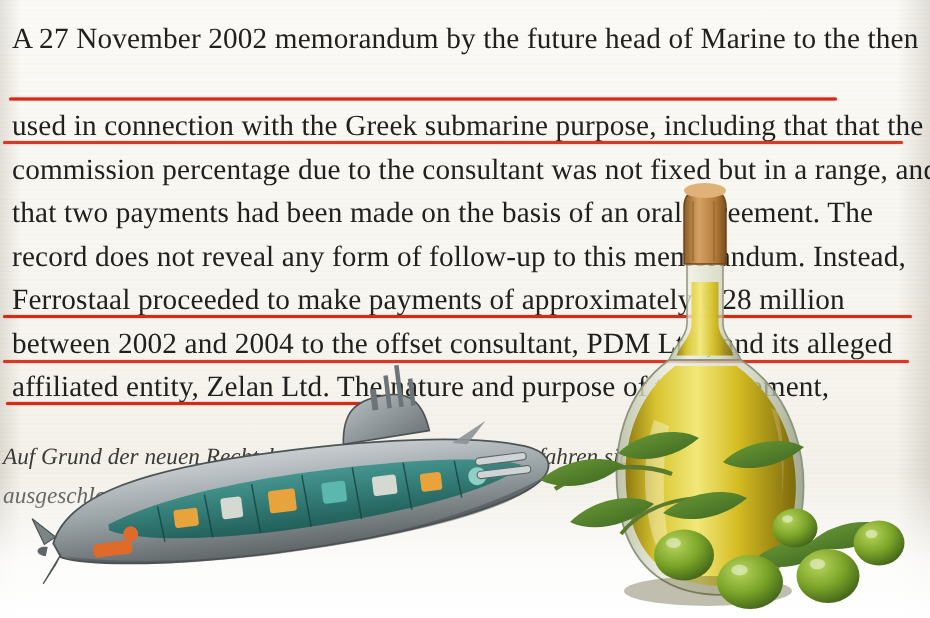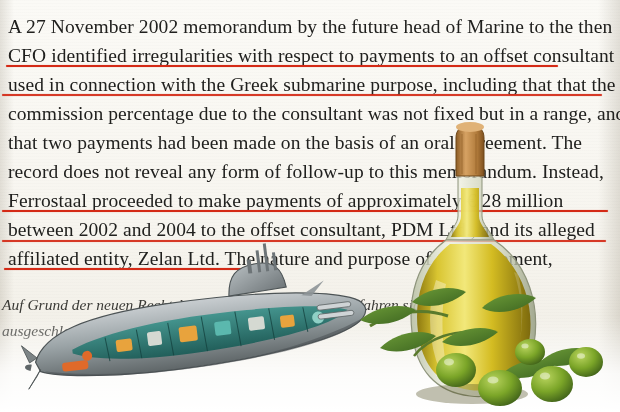--- a/index.html
+++ b/index.html
@@ -127,21 +127,20 @@
   <div class="paper"></div>
   <div class="paper-noise"></div>
   <div class="paper-edge-left"></div>
   <div class="paper-edge-right"></div>
 
   <div class="doc-text">
     <div class="doc-line">
       <span>A 27 November 2002 memorandum by the future head of Marine to the then</span>
     </div>
     <div class="doc-line">
-      <span>CFO identified irregularities with respect to payments to an offset consultant</span>
       <span class="uline" style="left:-2px; top:24px; width:552px;"></span>
     </div>
     <div class="doc-line">
       <span>used in connection with the Greek submarine purpose, including that that the</span>
       <span class="uline thin" style="left:-6px; top:24px; width:600px;"></span>
     </div>
     <div class="doc-line">
       <span>commission percentage due to the consultant was not fixed but in a range, and</span>
     </div>
     <div class="doc-line">

